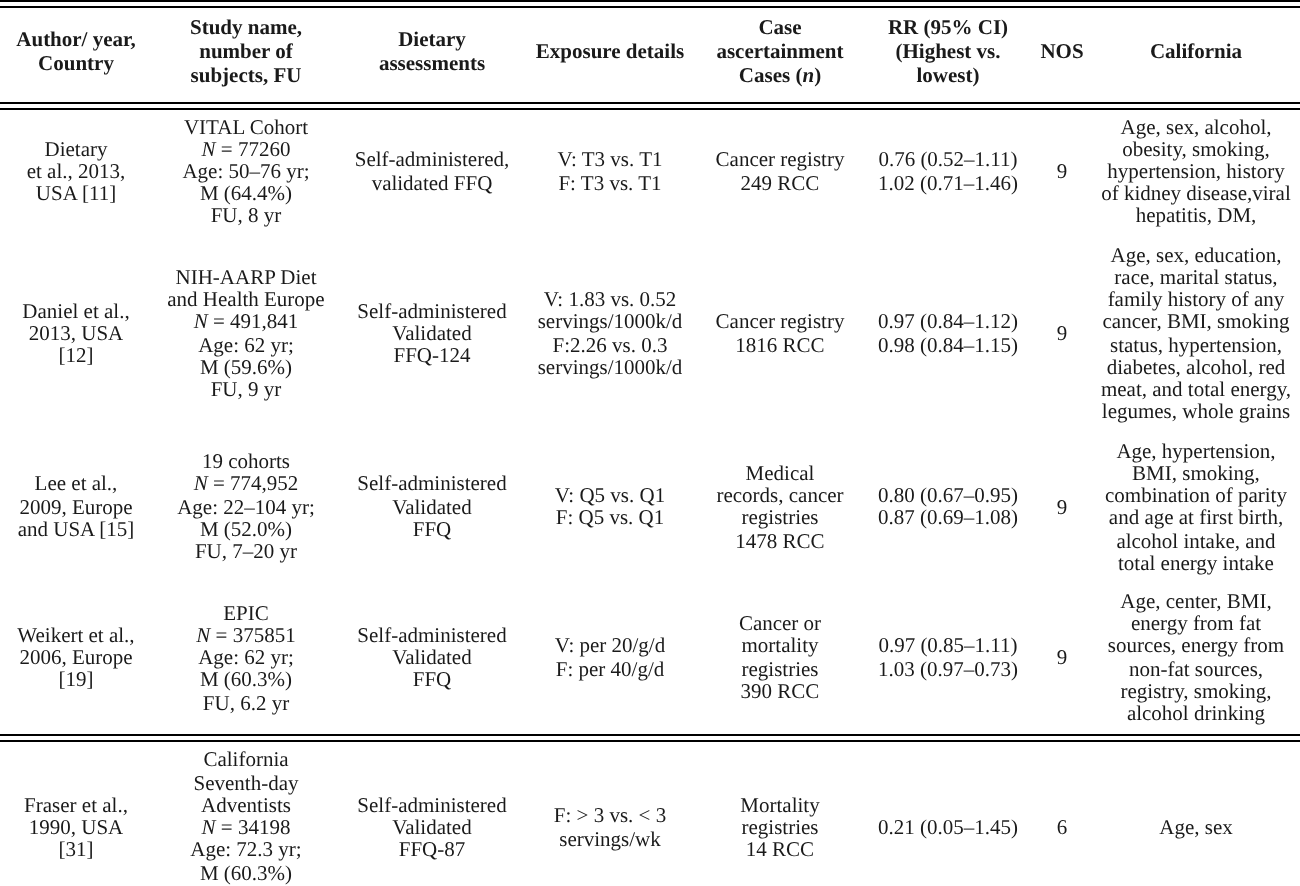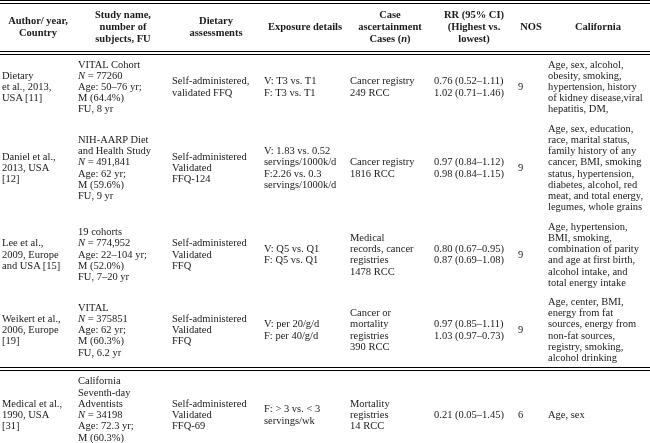--- a/index.html
+++ b/index.html
@@ -25,20 +25,21 @@
     line-height: 1.16;
     padding: 5px 2px;
     text-align: center;
     vertical-align: middle;
     border-bottom: 4px double var(--rule-color, #000);
   }
   td {
     font-size: 10.5px;
     line-height: 1.07;
     padding: 4px 2px;
+    text-align: center;
     vertical-align: middle;
   }
   tr.rule-above td {
     border-top: 4px double var(--rule-color, #000);
   }
   .ln { display: block; }
 </style>
 </head>
 <body style="background: rgb(255, 255, 255);">
 
@@ -127,21 +128,21 @@
         </td>
     </tr>
     <tr>
       <td>
           <div class="ln">Daniel et al.,</div>
           <div class="ln">2013, USA</div>
           <div class="ln">[12]</div>
         </td>
       <td>
           <div class="ln">NIH-AARP Diet</div>
-          <div class="ln">and Health Study</div>
+          <div class="ln">and Health Europe</div>
           <div class="ln"><i>N</i> = 491,841</div>
           <div class="ln">Age: 62 yr;</div>
           <div class="ln">M (59.6%)</div>
           <div class="ln">FU, 9 yr</div>
         </td>
       <td>
           <div class="ln">Self-administered</div>
           <div class="ln">Validated</div>
           <div class="ln">FFQ-124</div>
         </td>
@@ -205,21 +206,21 @@
           <div class="ln">Age, hypertension, BMI, smoking, combination of parity and age at first birth, alcohol intake, and total energy intake</div>
         </td>
     </tr>
     <tr>
       <td>
           <div class="ln">Weikert et al.,</div>
           <div class="ln">2006, Europe</div>
           <div class="ln">[19]</div>
         </td>
       <td>
-          <div class="ln">VITAL</div>
+          <div class="ln">EPIC</div>
           <div class="ln"><i>N</i> = 375851</div>
           <div class="ln">Age: 62 yr;</div>
           <div class="ln">M (60.3%)</div>
           <div class="ln">FU, 6.2 yr</div>
         </td>
       <td>
           <div class="ln">Self-administered</div>
           <div class="ln">Validated</div>
           <div class="ln">FFQ</div>
         </td>
@@ -239,37 +240,37 @@
         </td>
       <td>
           <div class="ln">9</div>
         </td>
       <td>
           <div class="ln">Age, center, BMI, energy from fat sources, energy from non-fat sources, registry, smoking, alcohol drinking</div>
         </td>
     </tr>
     <tr class="rule-above">
       <td>
-          <div class="ln">Medical et al.,</div>
+          <div class="ln">Fraser et al.,</div>
           <div class="ln">1990, USA</div>
           <div class="ln">[31]</div>
         </td>
       <td>
           <div class="ln">California</div>
           <div class="ln">Seventh-day</div>
           <div class="ln">Adventists</div>
           <div class="ln"><i>N</i> = 34198</div>
           <div class="ln">Age: 72.3 yr;</div>
           <div class="ln">M (60.3%)</div>
           <div class="ln">FU, 6.2 yr</div>
         </td>
       <td>
           <div class="ln">Self-administered</div>
           <div class="ln">Validated</div>
-          <div class="ln">FFQ-69</div>
+          <div class="ln">FFQ-87</div>
         </td>
       <td>
           <div class="ln">F: &gt; 3 vs. &lt; 3</div>
           <div class="ln">servings/wk</div>
         </td>
       <td>
           <div class="ln">Mortality</div>
           <div class="ln">registries</div>
           <div class="ln">14 RCC</div>
         </td>

